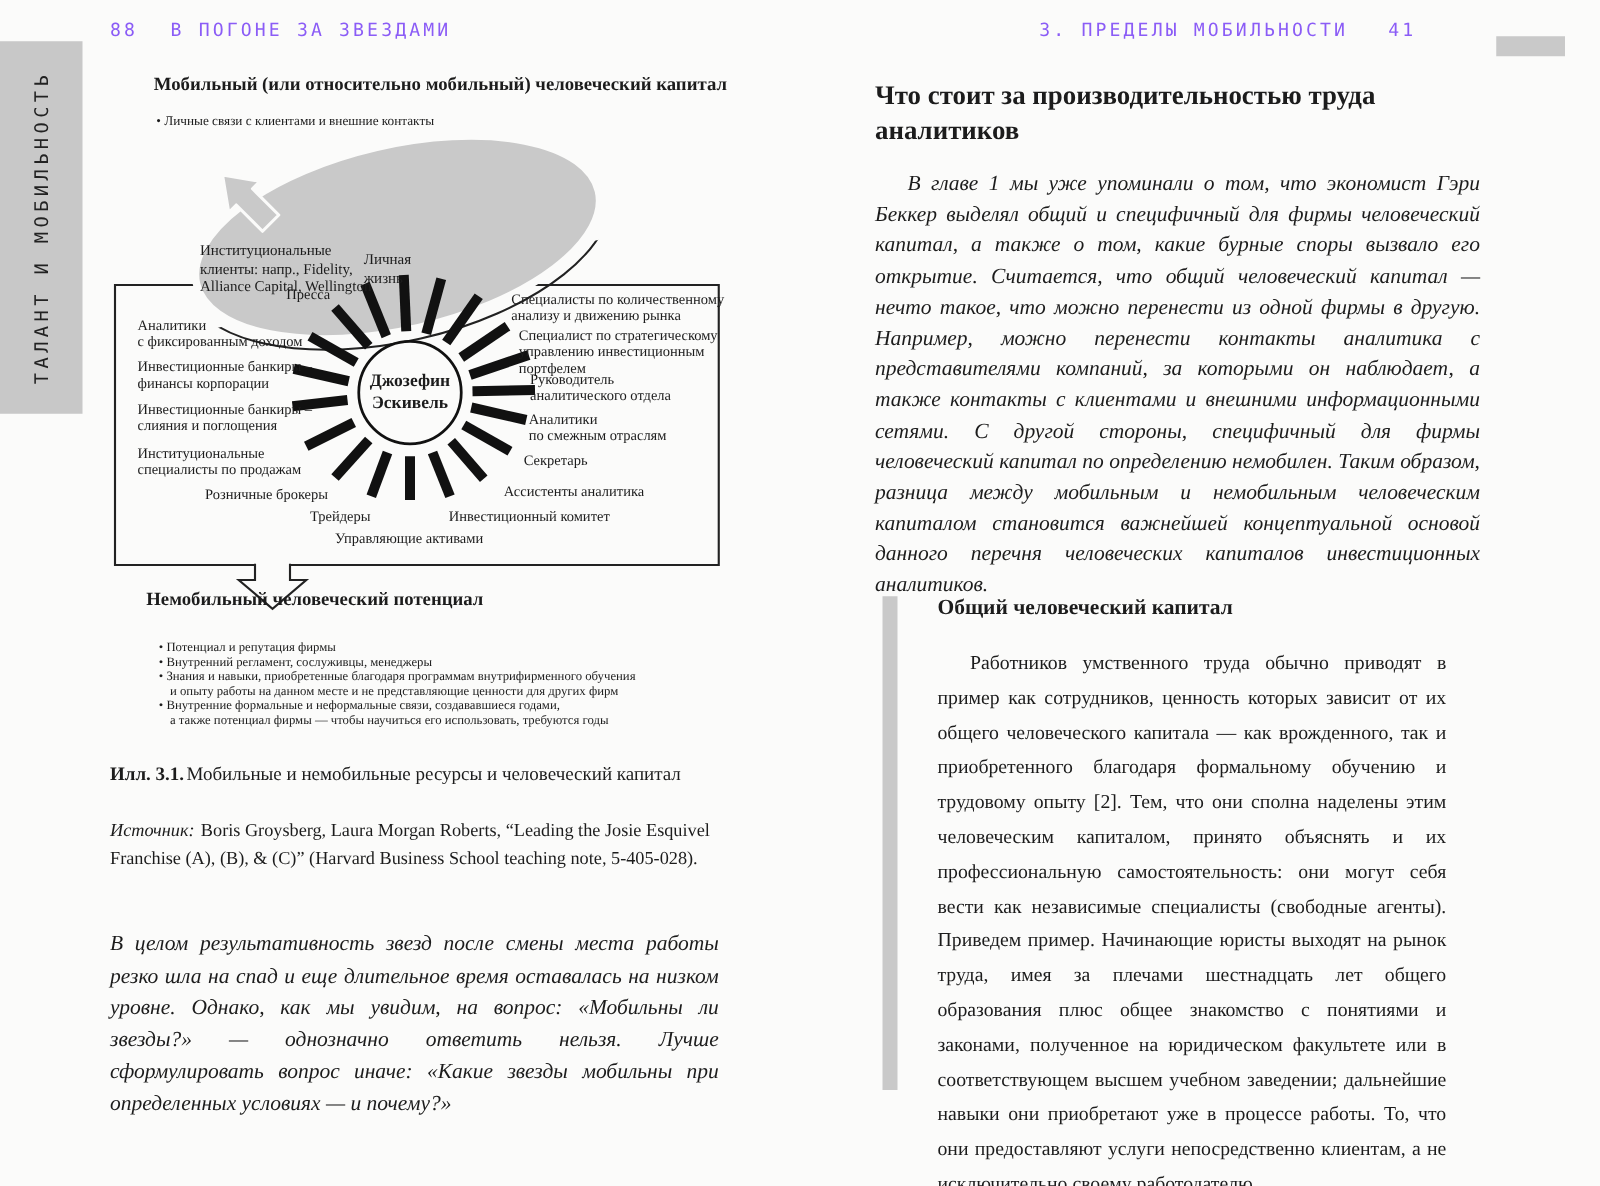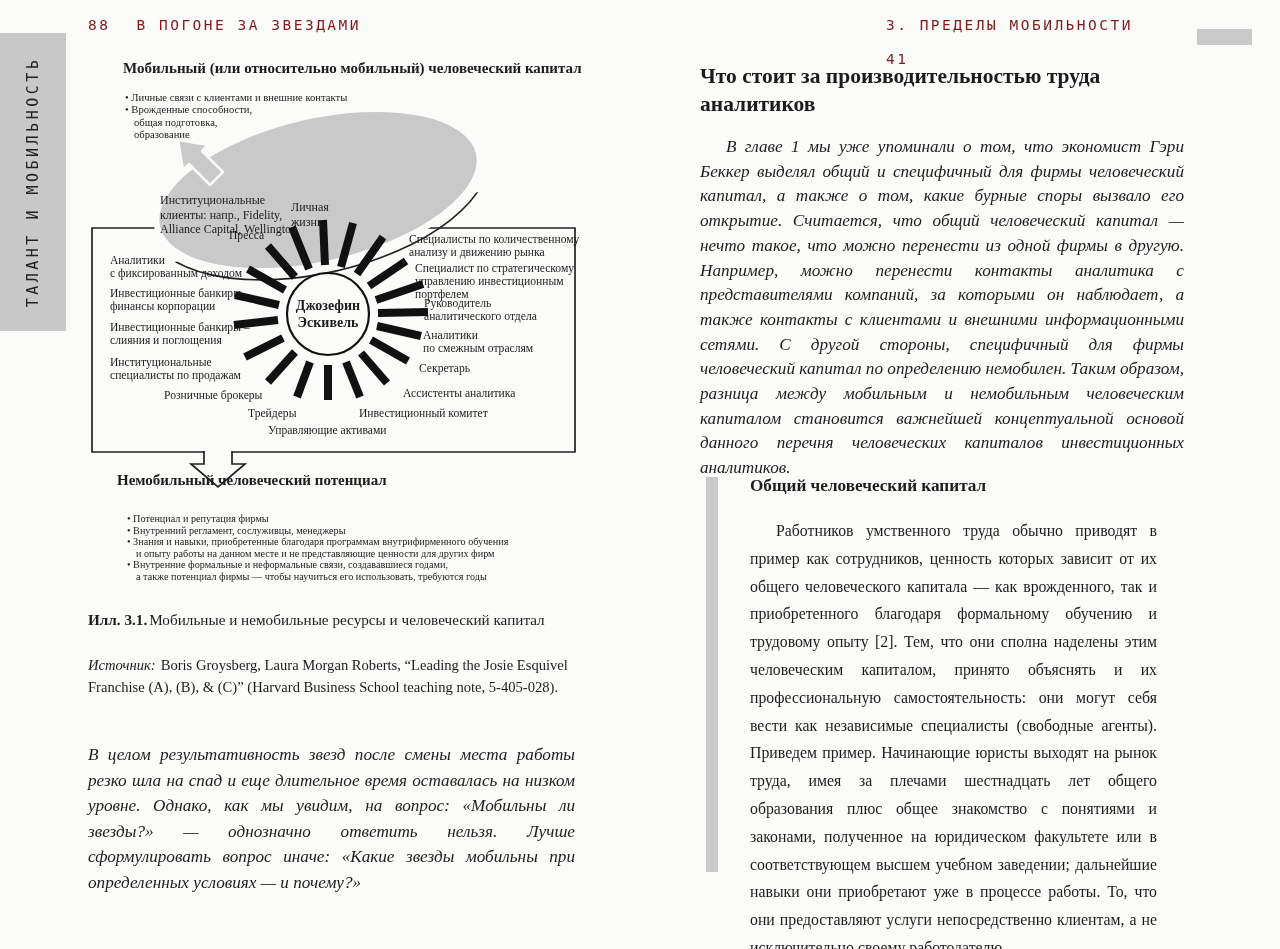--- a/index.html
+++ b/index.html
@@ -6,23 +6,23 @@
   #stage{
     position:relative;width:1280px;height:949px;margin:0 auto;
     background:#fbfbfa;overflow:hidden;
     font-family:"Liberation Serif","DejaVu Serif",serif;
     color:#1c1c1c;
   }
   .abs{position:absolute;}
   .pre{white-space:pre-line;}
   .mono{font-family:"DejaVu Sans Mono","Liberation Mono",monospace;}
   
-  .runhead{top:17px;font-size:14.5px;letter-spacing:2.5px;color:#7f1d1d;}
+  .runhead{top:17px;font-size:14.5px;letter-spacing:2.5px;color:#8b5cf6;}
   .runhead .num{margin-right:26px;}
-  .runhead-r{display:flex;gap:18px;flex-direction:column;}
+  .runhead-r{display:flex;gap:32px;}
   .edge-marker{background:#c9c9c9;}
   
   .side-tab{left:0;top:33px;width:66px;height:298px;background:#c8c8c8;}
   .side-tab span{
     position:absolute;left:50%;top:50%;
     transform:translate(-50%,-50%) rotate(-90deg);
     white-space:nowrap;font-size:15px;letter-spacing:3.5px;color:#222;
   }
   
   .fig-title{font-weight:bold;font-size:15px;}
@@ -106,23 +106,20 @@
     </g>
 
     <circle cx="328" cy="314" r="41" fill="#fbfbfa" stroke="#111" stroke-width="2.2"></circle>
 
     <path d="M204,451 L204,464 L191,464 L218,487 L245,464 L232,464 L232,451" fill="#fbfbfa" stroke="#222" stroke-width="1.7" stroke-linejoin="miter"></path>
   </svg>
 
   <div class="abs fig-title" style="left:123px;top:60px;">Мобильный (или относительно мобильный) человеческий капитал</div>
   <div class="abs fig-bullets" style="left:125px;top:92px;width:330px;">
     <div>• Личные связи с клиентами и внешние контакты</div>
-    <div>• Врожденные способности,
-общая подготовка,
-образование</div>
   </div>
 
   <div class="abs ellipse-label pre" style="left:160px;top:193px;">Институциональные
 клиенты: напр., Fidelity,
 Alliance Capital, Wellington</div>
   <div class="abs ellipse-label pre" style="left:291px;top:200px;">Личная
 жизнь</div>
   <div class="abs node-label" style="left:229px;top:229px;">Пресса</div>
 
   <div class="abs hub-label pre" style="left:283px;top:297px;width:90px;">Джозефин

